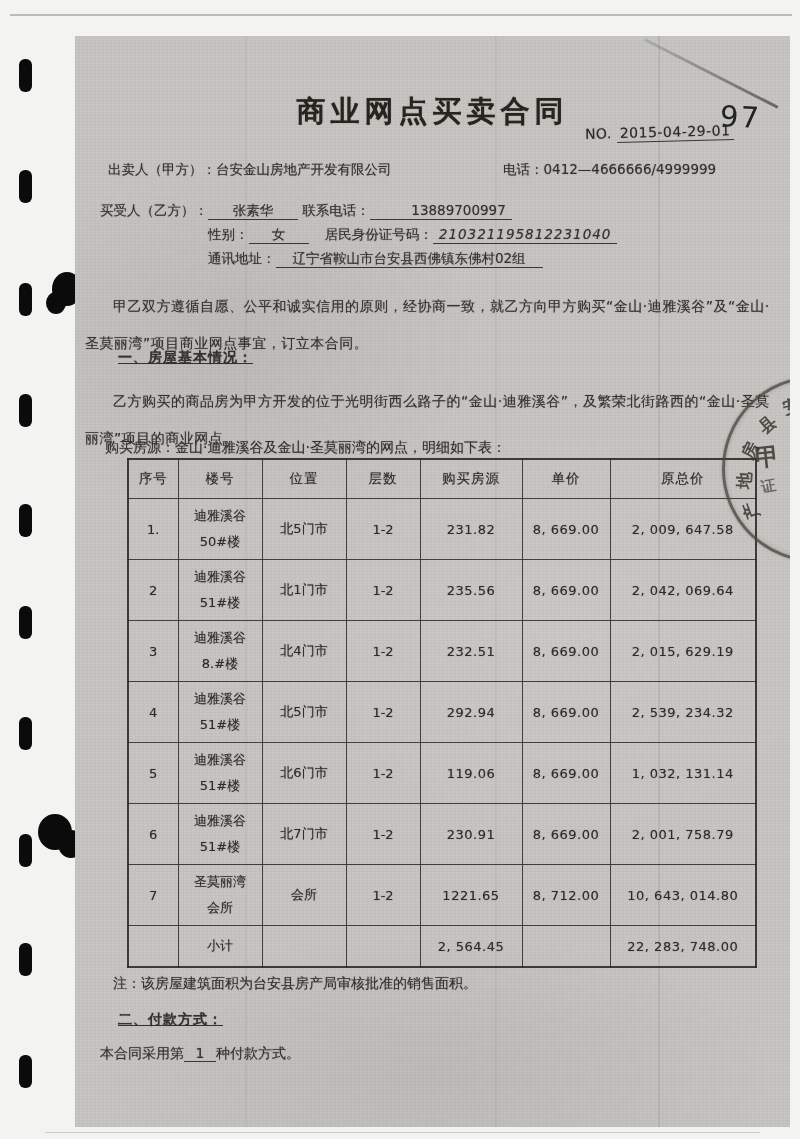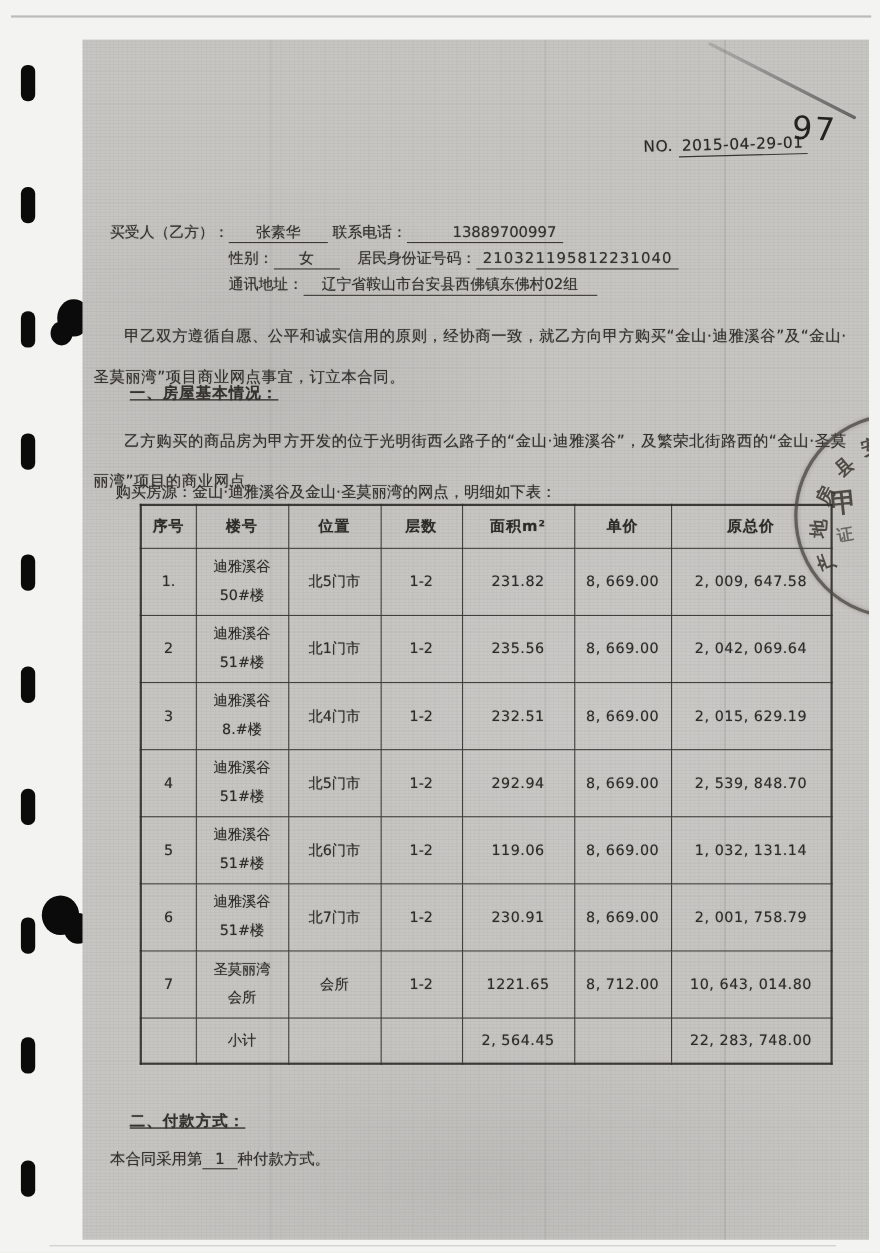--- a/index.html
+++ b/index.html
@@ -43,39 +43,39 @@
     font-size:29px;font-weight:bold;letter-spacing:5px;color:#26241f;
   }
   .doc-no{left:510px;top:88px;font-size:14px;letter-spacing:.5px;color:#2c2a26;transform:rotate(-1.5deg);}
   .doc-no .u{padding:0 3px 1px 3px;border-bottom:1.6px solid #39372f;}
   .pageno{left:645px;top:64px;font-size:29px;color:#232320;transform:rotate(3deg);letter-spacing:2px;}
   .line{font-size:13.5px;white-space:nowrap;}
   .u{display:inline-block;border-bottom:1.5px solid #3b3831;text-align:center;line-height:1.15;padding:0 6px;}
   .u.name{min-width:78px;}
   .u.phone{min-width:130px;text-align:right;}
   .u.sex{min-width:48px;}
-  .u.idno{min-width:170px;letter-spacing:1px;}
+  .u.idno{min-width:170px;letter-spacing:1px;font-style:italic;}
   .u.addr{min-width:255px;}
   .u.pay{min-width:20px;}
   .para{font-size:14px;line-height:37px;text-indent:2em;letter-spacing:.5px;}
   .heading{font-size:14px;font-weight:bold;letter-spacing:1px;text-decoration:underline;}
 
   
   table.contract{
     position:absolute;left:52px;top:422px;width:628px;
     border-collapse:collapse;table-layout:fixed;
     font-size:13px;color:#2e2c28;
   }
   table.contract th, table.contract td{
     border:1.6px solid rgba(48,46,42,.88);
     text-align:center;vertical-align:middle;padding:0;
     text-shadow:0 0 1px rgba(52,50,46,.5);
   }
   table.contract{border:2px solid rgba(45,43,39,.9);}
-  table.contract th{height:38px;font-weight:700;font-size:13.5px;letter-spacing:1px;}
+  table.contract th{height:38px;font-weight:400;font-size:13.5px;letter-spacing:1px;}
   table.contract td{height:60px;}
   tr.subtotal td{height:40px;}
   .bcell div{line-height:26px;}
   .num{letter-spacing:.5px;}
 
   
   .stamp{
     position:absolute;left:647px;top:340px;width:180px;height:180px;
     border:3.5px solid rgba(72,68,62,.78);border-radius:50%;
     box-shadow:0 0 3px rgba(72,68,62,.35), inset 0 0 4px rgba(72,68,62,.3);
@@ -111,27 +111,32 @@
 <div class="blob" style="left:46px;top:292px;width:20px;height:22px"></div>
 <div class="blob" style="left:38px;top:814px;width:34px;height:36px"></div>
 <div class="blob" style="left:58px;top:830px;width:26px;height:28px"></div>
 
 <div class="paper">
   <div class="fold-v" style="left:583px"></div>
   <div class="fold-v" style="left:170px;opacity:.55"></div>
   <div class="fold-v" style="left:420px;opacity:.5"></div>
   <div class="crease"></div>
 
+  <div class="abs title ink">商业网点买卖合同</div>
 
   <div class="abs doc-no ink">
     <span>NO.</span>
     <span class="u">2015-04-29-01</span>
   </div>
   <div class="abs pageno">97</div>
 
+  <div class="abs line ink" style="left:33px;top:125px;width:660px">
+    <span>出卖人（甲方）：</span><span>台安金山房地产开发有限公司</span>
+    <span class="abs" style="left:395px;top:0"><span>电话：</span><span>0412—4666666/4999999</span></span>
+  </div>
 
   <div class="abs line ink" style="left:25px;top:166px">
     <span>买受人（乙方）：</span><span class="u name">张素华</span>
     <span>联系电话：</span><span class="u phone">13889700997</span>
   </div>
 
   <div class="abs line ink" style="left:133px;top:190px">
     <span>性别：</span><span class="u sex">女</span>
     <span style="margin-left:12px">居民身份证号码：</span><span class="u idno">210321195812231040</span>
   </div>
@@ -157,21 +162,21 @@
         <col style="width:102px">
         <col style="width:88px">
         <col style="width:146px">
     </colgroup>
     <tbody>
         <tr>
       <th>序号</th>
       <th>楼号</th>
       <th>位置</th>
       <th>层数</th>
-      <th>面积m²</th>
+      <th>购买房源</th>
       <th>单价</th>
       <th>原总价</th>
     </tr>
     <tr>
       <td>1.</td>
       <td class="bcell">
             <div>迪雅溪谷</div>
             <div>50#楼</div>
           </td>
       <td>北5门市</td>
@@ -207,21 +212,21 @@
     <tr>
       <td>4</td>
       <td class="bcell">
             <div>迪雅溪谷</div>
             <div>51#楼</div>
           </td>
       <td>北5门市</td>
       <td>1-2</td>
       <td class="num">292.94</td>
       <td class="num">8, 669.00</td>
-      <td class="num">2, 539, 848.70</td>
+      <td class="num">2, 539, 234.32</td>
     </tr>
     <tr>
       <td>5</td>
       <td class="bcell">
             <div>迪雅溪谷</div>
             <div>51#楼</div>
           </td>
       <td>北6门市</td>
       <td>1-2</td>
       <td class="num">119.06</td>
@@ -257,20 +262,21 @@
       <td>小计</td>
       <td></td>
       <td></td>
       <td class="num">2, 564.45</td>
       <td></td>
       <td class="num">22, 283, 748.00</td>
     </tr>
   </tbody>
     </table>
 
+  <div class="abs line ink" style="left:38px;top:939px;font-size:14px">注：该房屋建筑面积为台安县房产局审核批准的销售面积。</div>
 
   <div class="abs heading ink" style="left:43px;top:975px">二、付款方式：</div>
 
   <div class="abs line ink" style="left:25px;top:1009px;font-size:14px">
     <span>本合同采用第</span><span class="u pay">1</span><span>种付款方式。</span>
   </div>
 
   <div class="stamp">
 
     <span class="a1">安</span>

